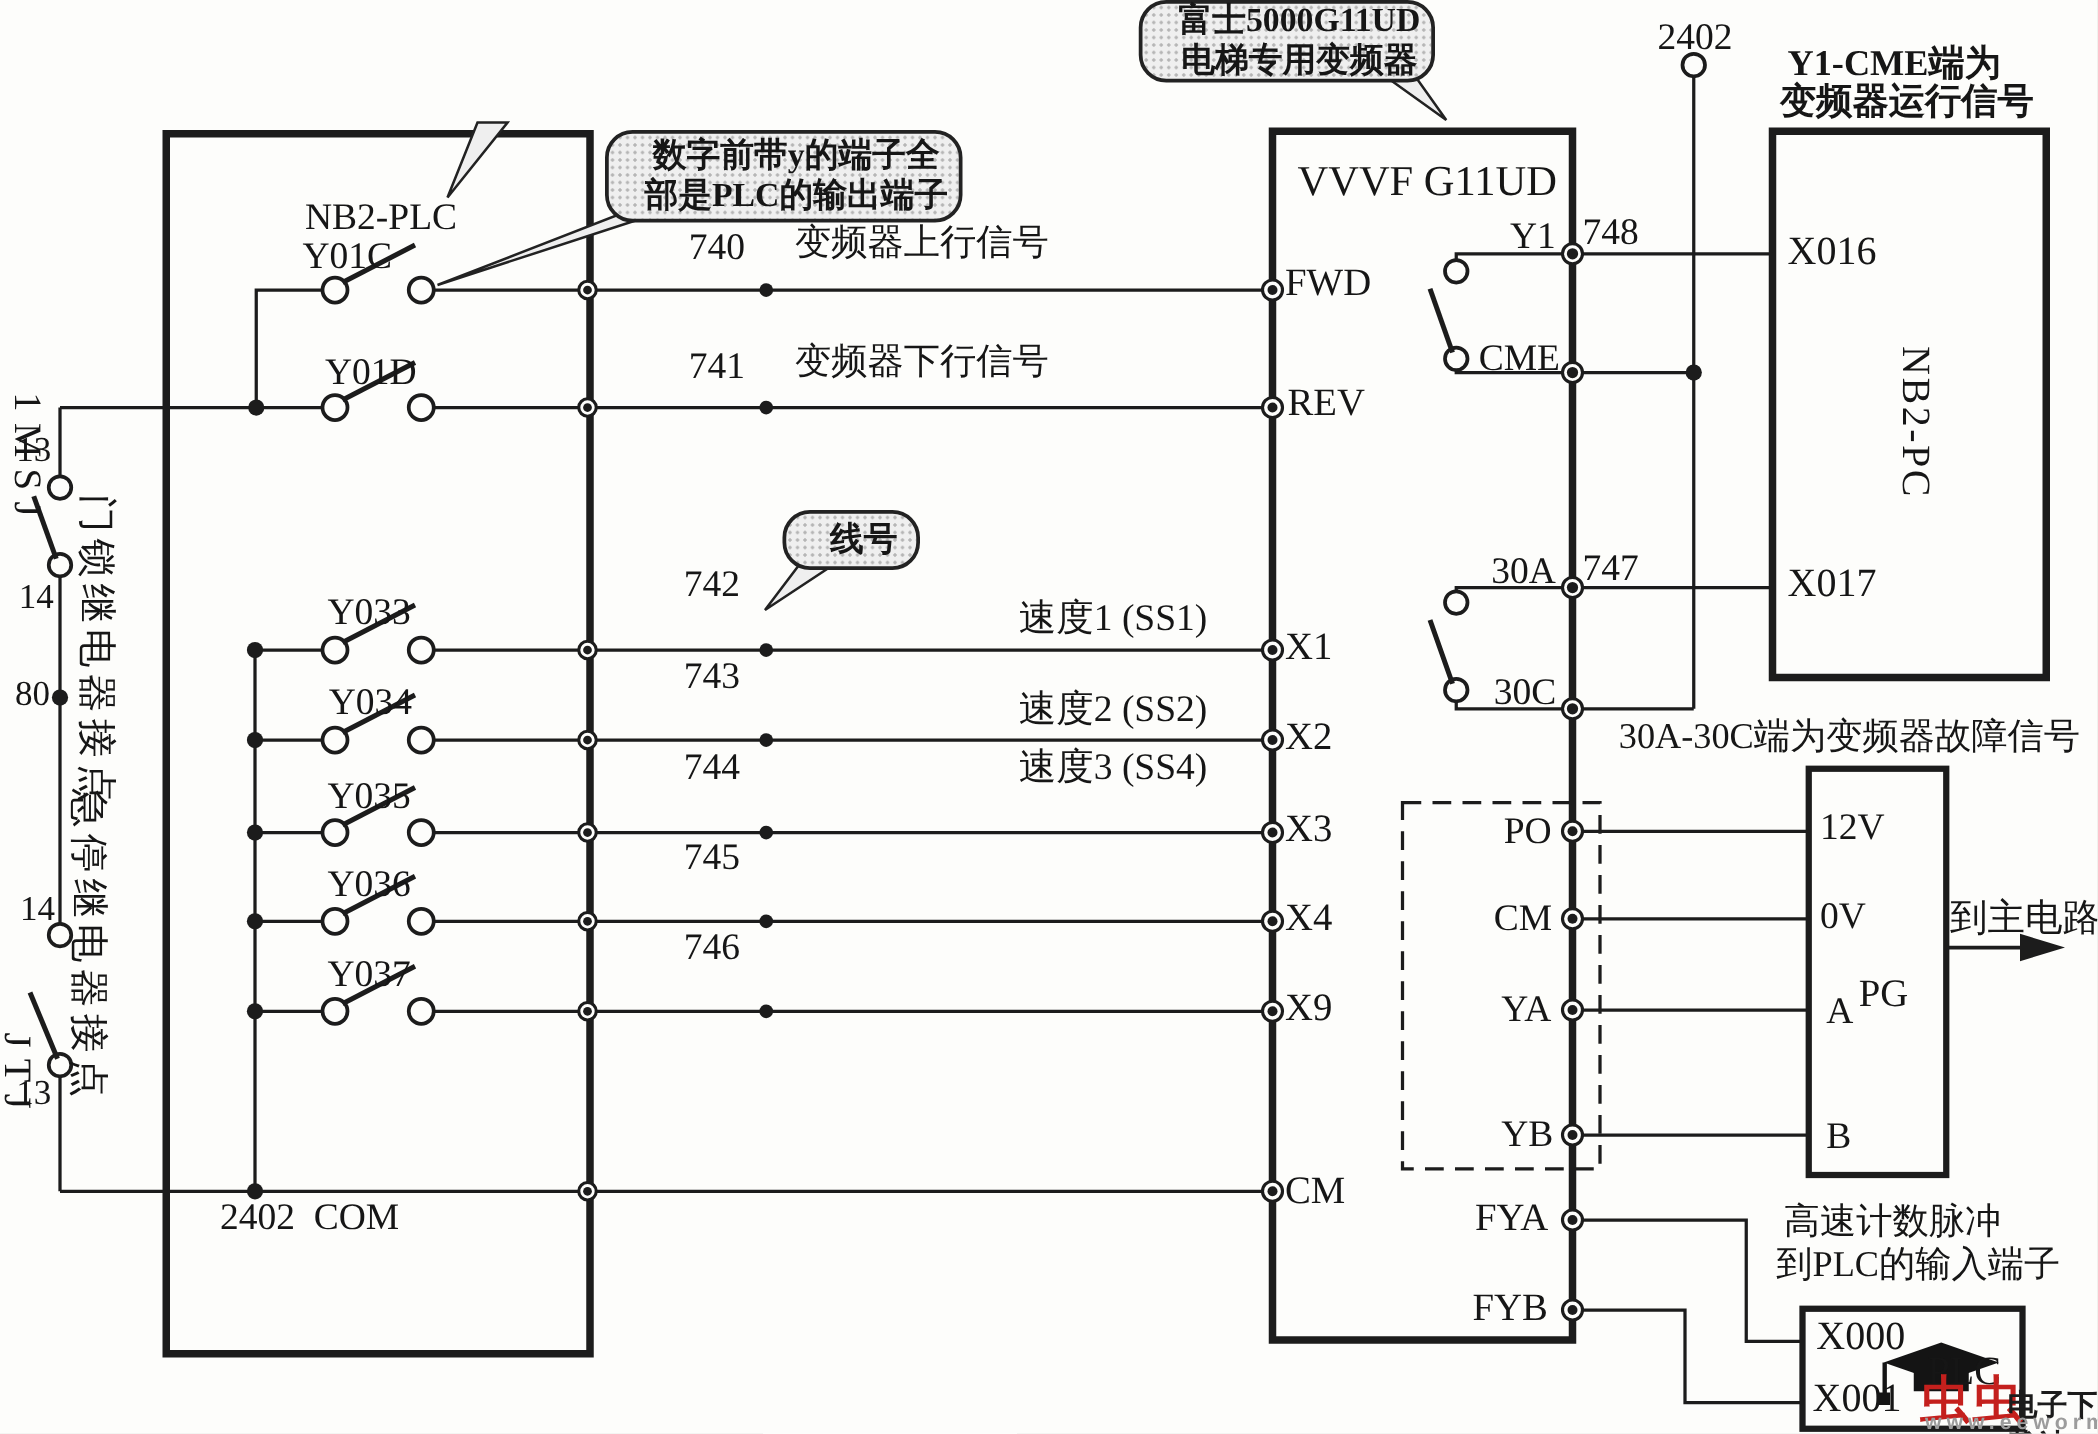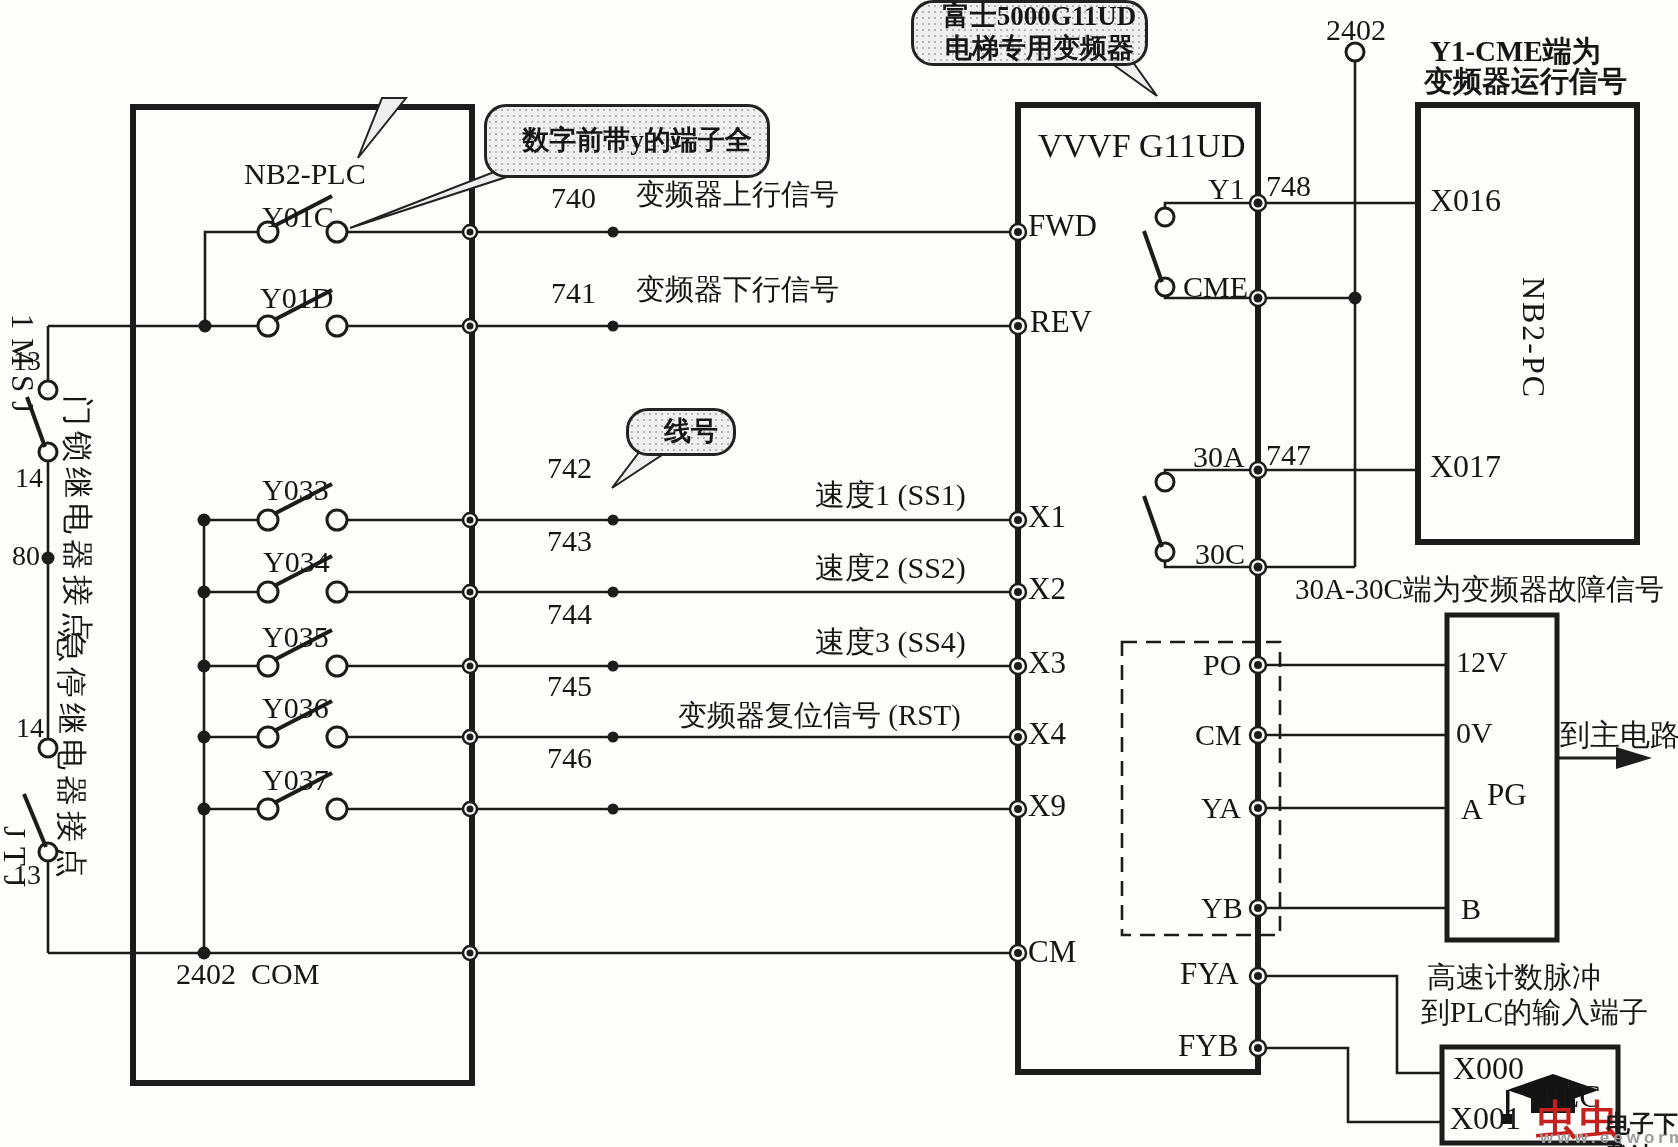--- a/index.html
+++ b/index.html
@@ -250,41 +250,40 @@
   <div class="vlbl latin" style="left:22px;top:368px;">1MSJ</div>
   <div class="lbl s28" style="left:15px;top:463px;">14</div>
   <div class="lbl s28" style="left:12px;top:541px;">80</div>
   <div class="vlbl" style="left:77px;top:521px;">门锁继电器接点</div>
   <div class="lbl s28" style="left:16px;top:713px;">14</div>
   <div class="vlbl latin" style="left:14px;top:861px;">JTJ</div>
   <div class="vlbl" style="left:71px;top:757px;">急停继电器接点</div>
   <div class="lbl s28" style="left:13px;top:860px;">13</div>
 
   <div class="lbl s30" style="left:244px;top:158px;">NB2-PLC</div>
-  <div class="lbl s30" style="left:262px;top:189px;margin-top:12px;">Y01C</div>
+  <div class="lbl s30" style="left:242px;top:189px;">Y01C</div>
   <div class="lbl s30" style="left:260px;top:282px;">Y01D</div>
   <div class="lbl s30" style="left:262px;top:474px;">Y033</div>
   <div class="lbl s30" style="left:263px;top:546px;">Y034</div>
   <div class="lbl s30" style="left:262px;top:621px;">Y035</div>
   <div class="lbl s30" style="left:262px;top:692px;">Y036</div>
   <div class="lbl s30" style="left:262px;top:764px;">Y037</div>
   <div class="lbl s30" style="left:176px;top:958px;">2402  COM</div>
 
   <div class="lbl s30" style="left:551px;top:182px;font-family:Liberation Serif, serif;">740</div>
   <div class="lbl s29" style="left:636px;top:179px;">变频器上行信号</div>
   <div class="lbl s30" style="left:551px;top:277px;">741</div>
   <div class="lbl s29" style="left:636px;top:274px;">变频器下行信号</div>
   <div class="lbl s30" style="left:547px;top:452px;text-align:right;">742</div>
   <div class="lbl s30" style="left:815px;top:479px;">速度1 (SS1)</div>
   <div class="lbl s30" style="left:547px;top:525px;">743</div>
   <div class="lbl s30" style="left:815px;top:552px;">速度2 (SS2)</div>
   <div class="lbl s30" style="left:547px;top:598px;">744</div>
-  <div class="lbl s30" style="left:815px;top:626px;">速度3 (SS4)</div>
+  <div class="lbl s30" style="left:815px;top:598px;">速度3 (SS4)</div>
   <div class="lbl s30" style="left:547px;top:670px;">745</div>
-  <div class="lbl s29" style="left:678px;top:700px;">变频器复位信号 (RST)</div>
   <div class="lbl s30" style="left:547px;top:742px;">746</div>
 
   <div class="lbl s34" style="left:1038px;top:128px;">VVVF G11UD</div>
   <div class="lbl s31" style="left:1028px;top:210px;">FWD</div>
   <div class="lbl s31" style="left:1030px;top:306px;">REV</div>
   <div class="lbl s31" style="left:1028px;top:501px;">X1</div>
   <div class="lbl s31" style="left:1028px;top:573px;">X2</div>
   <div class="lbl s31" style="left:1028px;top:647px;">X3</div>
   <div class="lbl s31" style="left:1028px;top:718px;">X4</div>
   <div class="lbl s31" style="left:1028px;top:790px;">X9</div>
@@ -316,20 +315,21 @@
   <div class="lbl s30" style="left:1461px;top:893px;">B</div>
   <div class="lbl s30" style="left:1560px;top:719px;">到主电路</div>
   <div class="lbl s29" style="left:1427px;top:962px;">高速计数脉冲</div>
   <div class="lbl s29" style="left:1421px;top:997px;">到PLC的输入端子</div>
   <div class="lbl s32" style="left:1453px;top:1052px;">X000</div>
   <div class="lbl s32" style="left:1450px;top:1102px;">X001</div>
   <div class="lbl s32" style="left:1542px;top:1080px;">PLC</div>
 
   <div class="bubble" style="left:484px;top:104px;width:286px;height:74px;">
     <span>数字前带y的端子全</span>
+    <span>部是PLC的输出端子</span>
   </div>
   <div class="bubble" style="left:911px;top:0px;width:237px;height:66px;">
     <span>富士5000G11UD</span>
     <span>电梯专用变频器</span>
   </div>
   <div class="bubble" style="left:626px;top:408px;width:110px;height:48px;">
     <span>线号</span>
   </div>
 
   <div class="wm-logo" style="left:1536px;top:1092px;">虫虫</div>

